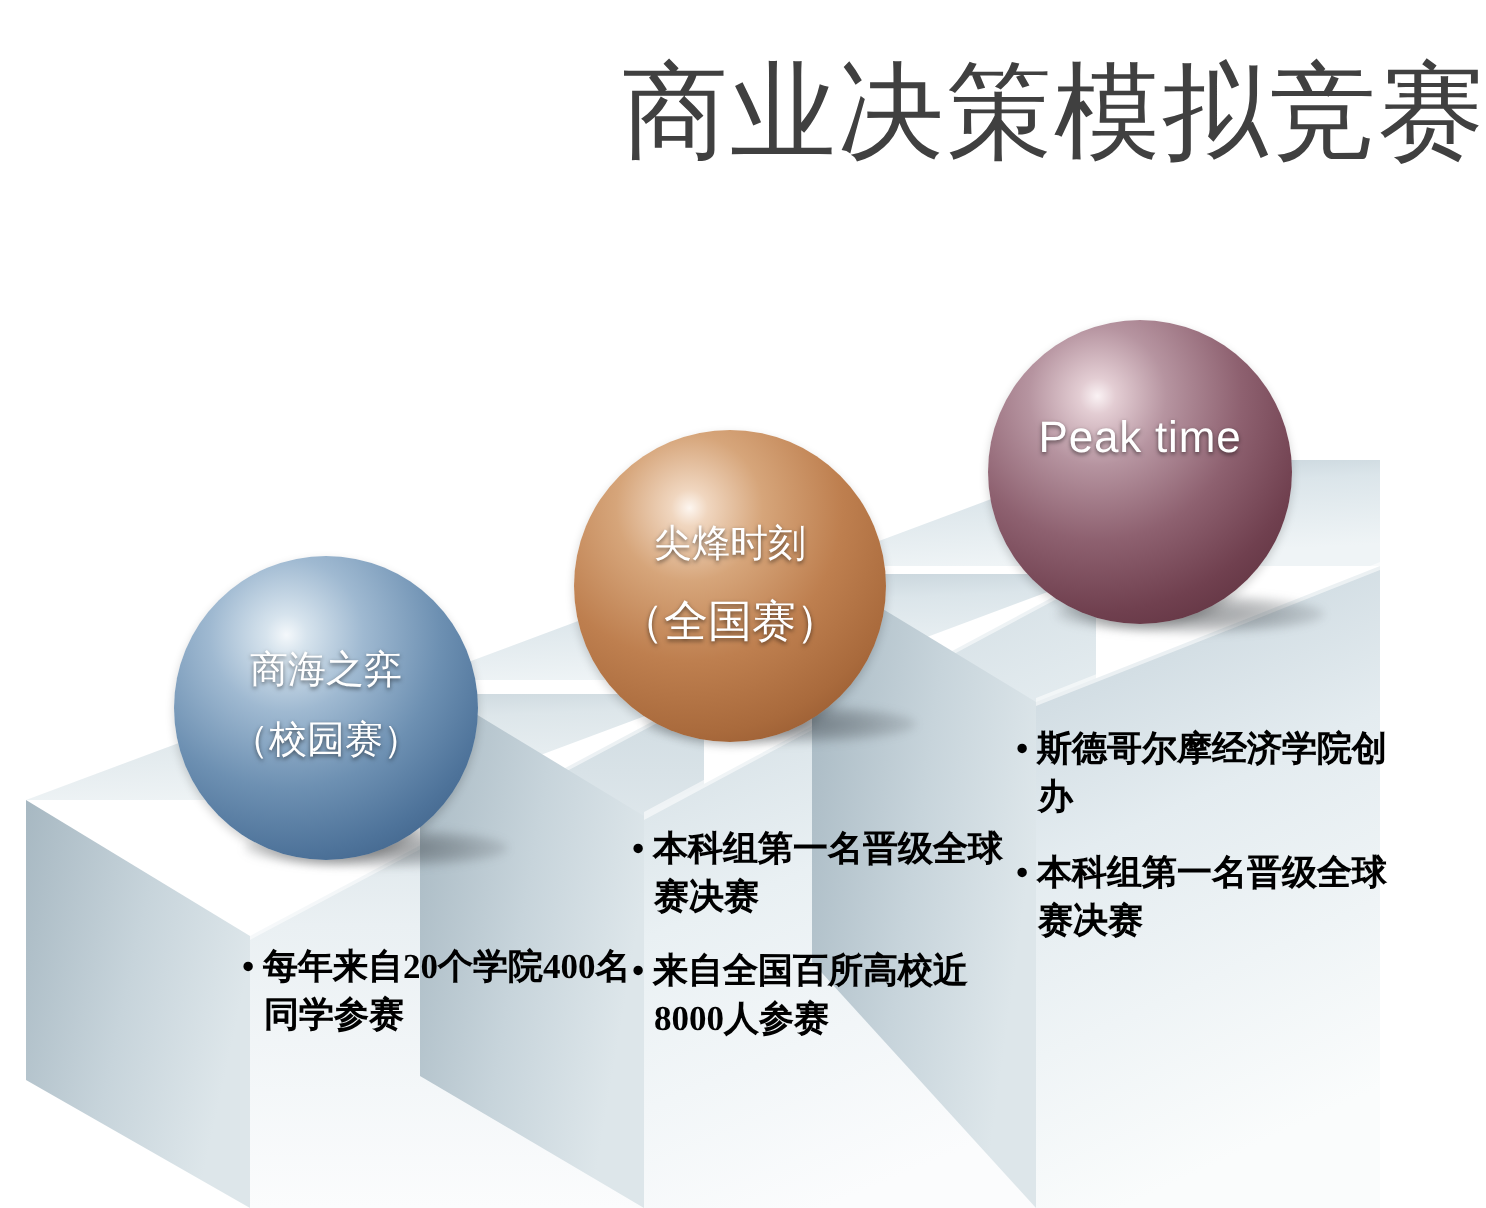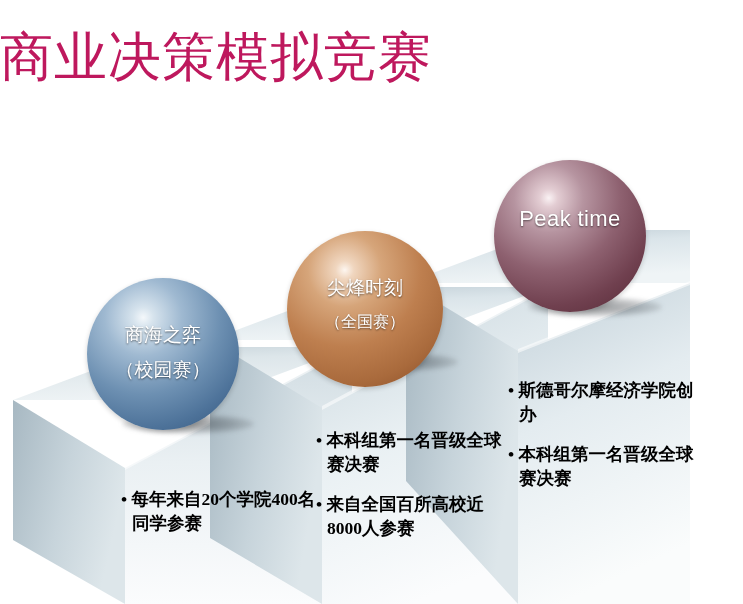--- a/index.html
+++ b/index.html
@@ -22,25 +22,25 @@
     height: 604px;
     background: #ffffff;
   }
 
   
   #title {
     position: absolute;
     left: 0;
     top: 26px;
     width: 743px;
-    text-align: left;
+    text-align: right;
     font-family: "Liberation Serif", "DejaVu Serif", serif;
     font-size: 53px;
     line-height: 62px;
-    color: #be185d;
+    color: #404040;
     letter-spacing: 1px;
     white-space: nowrap;
   }
 
   
   #blocks {
     position: absolute;
     left: 0; top: 0;
     width: 743px; height: 604px;
   }
@@ -73,29 +73,29 @@
     width: 152px; height: 152px;
     background:
       radial-gradient(circle at 37% 26%, #f4f8fb 0%, #d6e3ed 7%, #9fb9d1 26%, #6d90b2 52%, #4e739a 74%, #3c5f86 90%, #2f4f72 100%);
     box-shadow: 0 2px 5px rgba(0,0,0,0.18);
   }
   #sphere1 .line1 { top: 44px;  font-size: 19px; }
   #sphere1 .line2 { top: 79px;  font-size: 19px; text-align: center; }
 
   
   #sphere2 {
-    left: 287px; top: 231px;
+    left: 287px; top: 215px;
     width: 156px; height: 156px;
     background:
       radial-gradient(circle at 37% 25%, #fdf6f0 0%, #f0d6bf 6%, #d6a57a 24%, #be7f4f 50%, #a96a3c 74%, #90542c 92%, #7c4722 100%);
     box-shadow: 0 2px 5px rgba(0,0,0,0.18);
     text-decoration: underline;
   }
   #sphere2 .line1 { top: 44px;  font-size: 19px; }
-  #sphere2 .line2 { top: 81px;  font-size: 16px; }
+  #sphere2 .line2 { top: 81px;  font-size: 22px; }
 
   
   #sphere3 {
     left: 494px; top: 160px;
     width: 152px; height: 152px;
     background:
       radial-gradient(circle at 36% 25%, #faf2f4 0%, #e3cdd3 6%, #b694a0 23%, #8e6170 48%, #70404f 72%, #5b2f3c 92%, #4d2532 100%);
     box-shadow: 0 2px 5px rgba(0,0,0,0.18);
   }
   #sphere3 .line1 {
@@ -119,21 +119,21 @@
   #shadow3 { left: 528px; top: 297px; width: 134px; height: 20px; }
 
   
   .bullets {
     position: absolute;
     font-family: "Liberation Serif", "DejaVu Serif", serif;
     color: #000000;
     z-index: 6;
   }
   .bullets p {
-    margin: 16px 0 13px 0;
+    margin: 0 0 13px 0;
     font-size: 17.5px;
     line-height: 24px;
     font-weight: bold;
     text-indent: -11px;
     padding-left: 11px;
   }
   .bullets p:last-child { margin-bottom: 0; }
 
   #bullets1 { left: 121px; top: 471px; width: 205px; }
   #bullets2 { left: 316px; top: 412px; width: 190px; }

